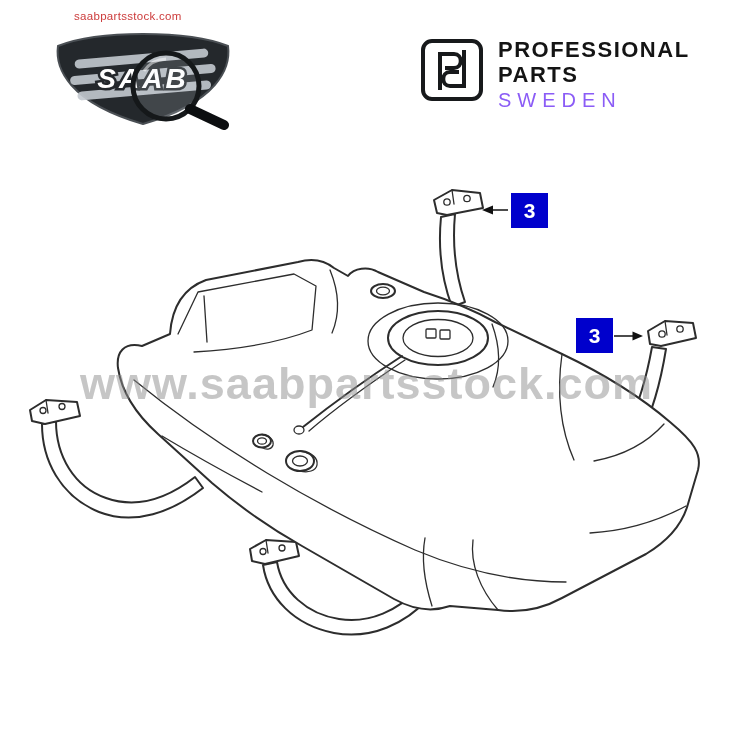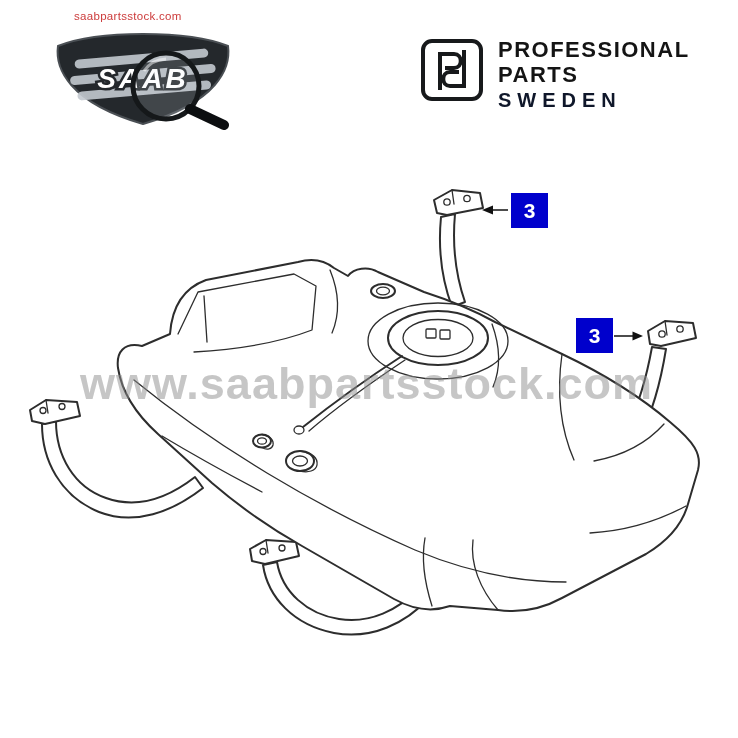--- a/index.html
+++ b/index.html
@@ -9,21 +9,21 @@
   }
   .site-link{
     position:absolute;left:74px;top:10px;font-size:11.5px;color:#cc3b3b;
     letter-spacing:.3px;cursor:pointer;
   }
   .saab-badge{position:absolute;left:48px;top:26px;width:190px;height:104px;}
   .pp-logo{position:absolute;left:420px;top:38px;display:flex;align-items:flex-start;gap:14px;}
   .pp-monogram{width:64px;height:64px;flex:0 0 auto;}
   .pp-text{display:flex;flex-direction:column;}
   .pp-line1,.pp-line2{font-size:22px;font-weight:800;letter-spacing:1.5px;color:#141414;line-height:1.12;}
-  .pp-line3{font-size:20px;font-weight:700;letter-spacing:6px;color:#0f172a;margin-top:2px;}
+  .pp-line3{font-size:20px;font-weight:400;letter-spacing:6px;color:#8b5cf6;margin-top:2px;}
   .diagram{position:absolute;left:0;top:0;width:738px;height:738px;}
   .watermark{
     position:absolute;left:80px;top:358px;font-size:45px;font-weight:700;
     color:#8f8f8f;opacity:.5;letter-spacing:1px;white-space:nowrap;pointer-events:none;
   }
   .callout{
     position:absolute;width:37px;height:35px;background:#0000cc;color:#fff;
     display:flex;align-items:center;justify-content:center;
     font-size:21px;font-weight:700;cursor:pointer;user-select:none;
   }

